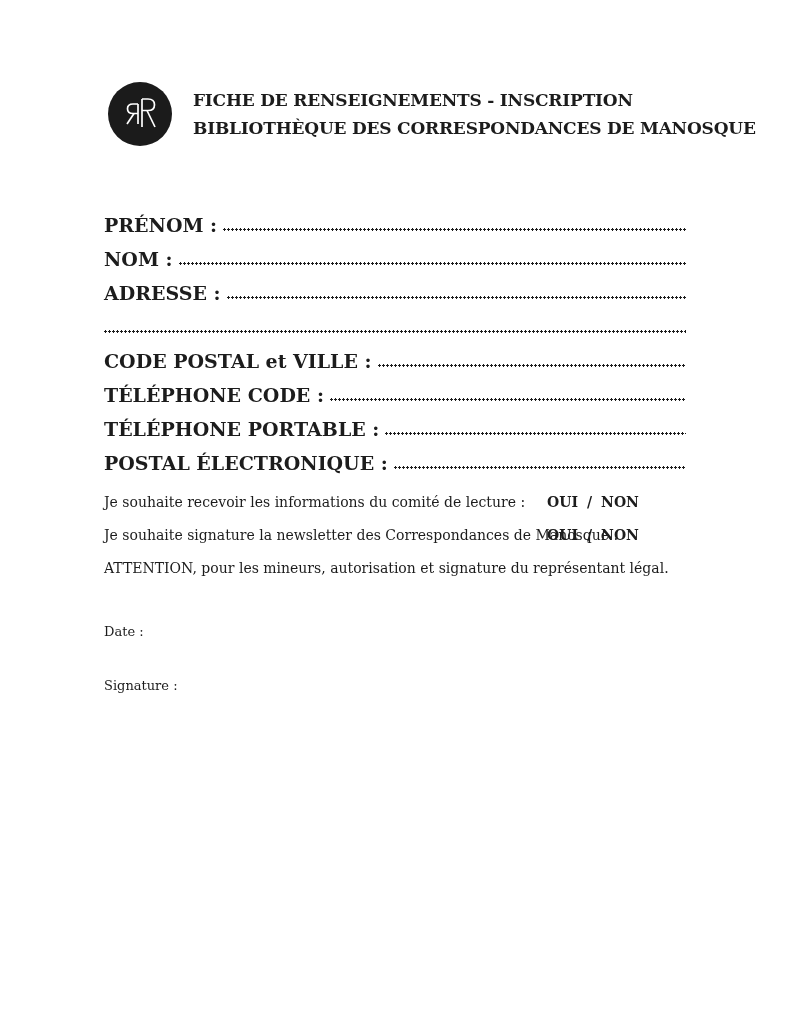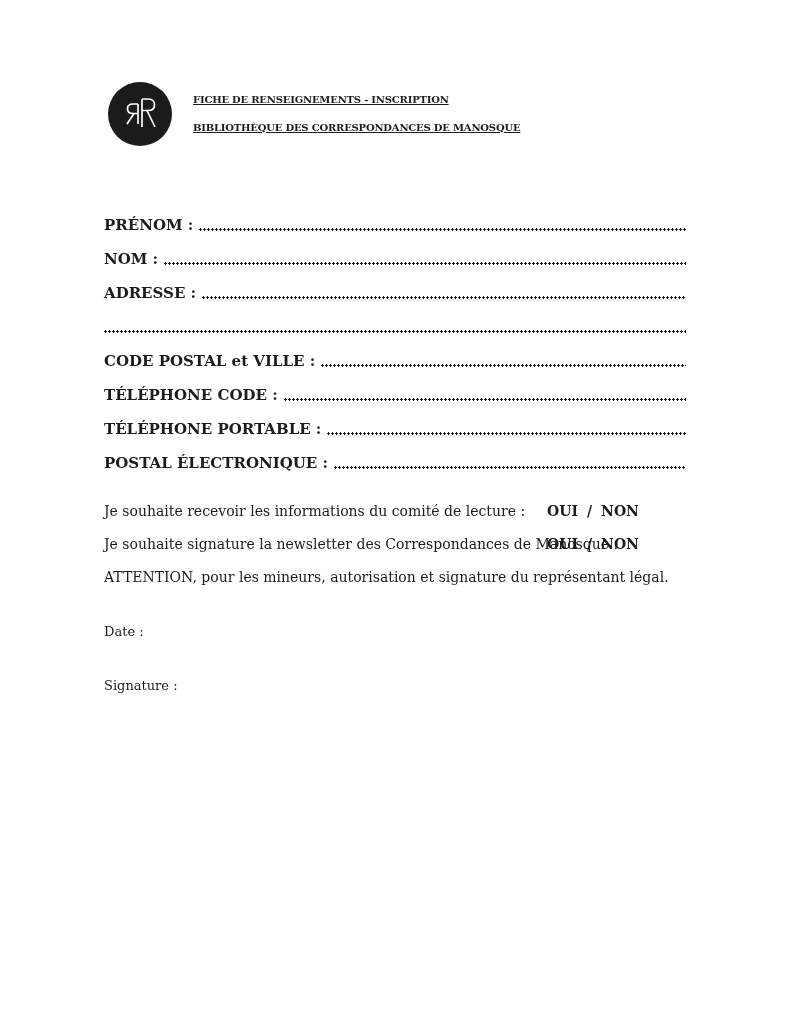--- a/index.html
+++ b/index.html
@@ -19,42 +19,41 @@
     position: absolute;
     top: 82px;
     left: 108px;
     display: flex;
     align-items: center;
   }
   .logo { width: 64px; height: 64px; flex: 0 0 64px; }
   .titles {
     margin-left: 21px;
     font-weight: bold;
-    font-size: 10px;
+    font-size: 17px;
     letter-spacing: -0.2px;
     line-height: 28px;
     white-space: nowrap;
-    text-decoration: underline;
   }
 
   
   .form {
     position: absolute;
     top: 208px;
     left: 104px;
     width: 582px;
   }
   .field-row {
     height: 34px;
     display: flex;
     align-items: center;
   }
   .field-label {
     font-weight: bold;
-    font-size: 15px;
+    font-size: 19px;
     white-space: nowrap;
     padding-right: 6px;
   }
   .dots {
     flex: 1 1 auto;
     height: 3px;
     margin-top: 9px;
     background-image: radial-gradient(circle at 1.5px 1.5px, #1c1c1c 1.05px, transparent 1.35px);
     background-size: 4px 3px;
     background-repeat: repeat-x;
@@ -65,21 +64,20 @@
     position: absolute;
     top: 494px;
     left: 104px;
     width: 582px;
     font-size: 14px;
   }
   .option-row {
     position: relative;
     height: 33px;
     display: flex;
-    align-items: center;
     white-space: nowrap;
   }
   .ouinon {
     position: absolute;
     left: 443px;
     font-weight: bold;
     white-space: nowrap;
   }
   .ouinon .sep { display: inline-block; margin: 0 9px; }
 

